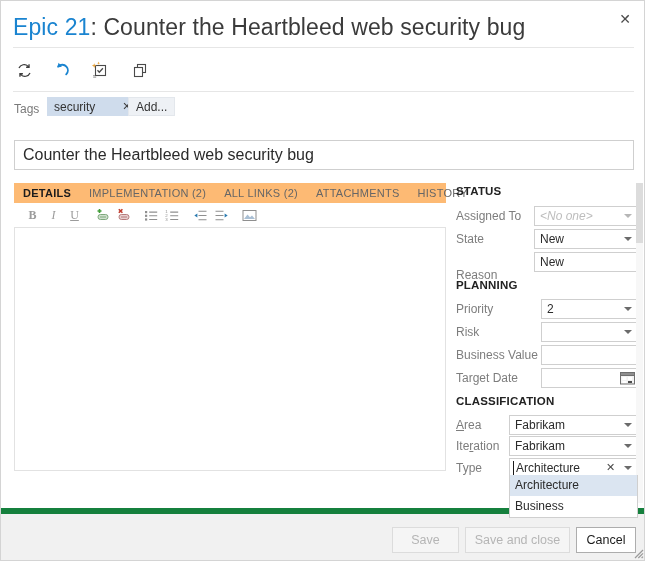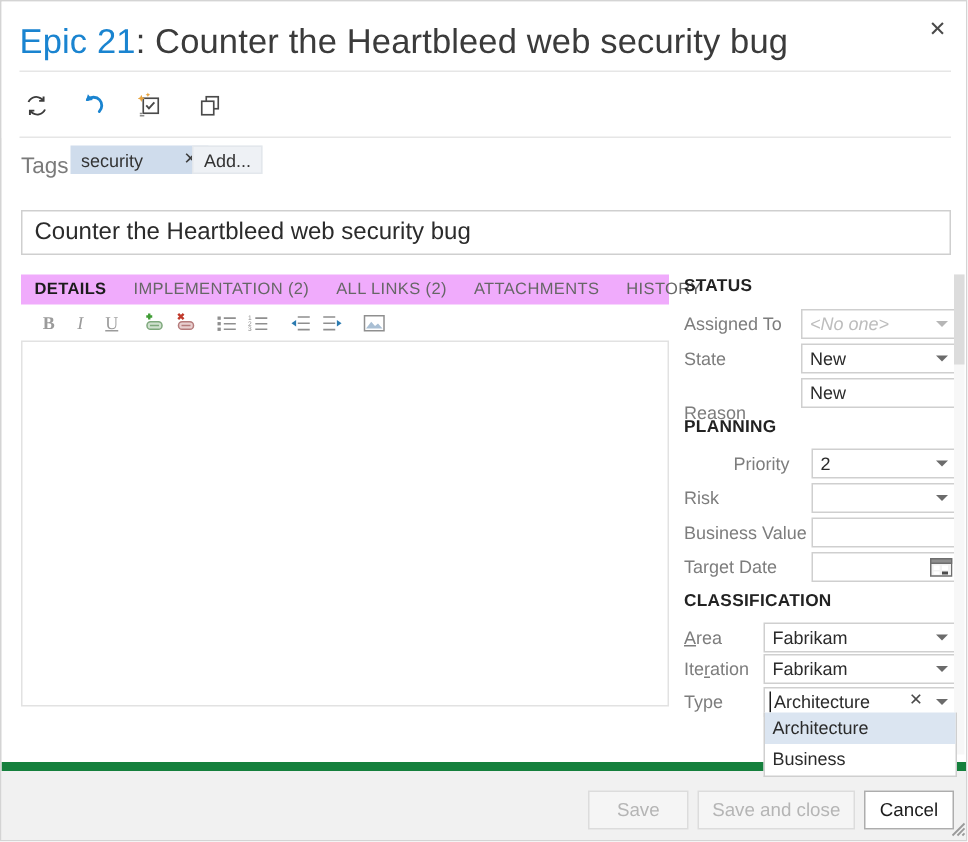--- a/index.html
+++ b/index.html
@@ -60,21 +60,21 @@
     position: absolute; left: 12px; top: 90px; width: 621px; height: 1px;
     background: #e6e6e6;
   }
 
   
   #tags-row {
     position: absolute; left: 0; top: 92px; width: 645px; height: 38px;
   }
   #tags-label {
     position: absolute; left: 13px; top: 9px;
-    font-size: 15px; color: #7a7a7a;
+    font-size: 12px; color: #7a7a7a;
   }
   #tag-chip {
     position: absolute; left: 46px; top: 4px; height: 19px;
     background: #cfdcec; color: #333333;
     font-size: 12px; padding: 0 7px;
     display: flex; align-items: center; gap: 27px;
     cursor: default;
   }
   #tag-chip-x { font-size: 11px; color: #3c3c3c; cursor: pointer; line-height: 1; }
   #tag-add-btn {
@@ -92,21 +92,21 @@
     font-size: 16px; color: #2b2b2b;
     padding: 0 8px; line-height: 28px;
     overflow: hidden; white-space: nowrap;
     cursor: text;
   }
 
   
   #tabstrip {
     position: absolute; left: 13px; top: 182px;
     width: 432px; height: 20px;
-    background: #f0abfc;
+    background: #fdba74;
     display: flex; align-items: center;
   }
   .tab {
     font-size: 11px; color: #666666; padding: 0 9px;
     letter-spacing: 0.25px; cursor: pointer; white-space: nowrap;
     line-height: 20px;
   }
   .tab.active { color: #1c1c1c; font-weight: bold; }
 
   
@@ -361,21 +361,21 @@
 
     <div class="fld-label" style="left:0; top:49px;">State</div>
     <div class="fld-box" style="left:78px; top:46px; width:104px;">New</div>
     <div class="caret-dn" style="left:168px; top:54px;"></div>
 
     <div class="fld-label" style="left:0; top:85px;">Reason</div>
     <div class="fld-box" style="left:78px; top:69px; width:104px;">New</div>
 
     <div class="section-head" style="top:96px;">PLANNING</div>
 
-    <div class="fld-label" style="left:0; top:119px;margin-left:33px;">Priority</div>
+    <div class="fld-label" style="left:0; top:119px;">Priority</div>
     <div class="fld-box" style="left:85px; top:116px; width:97px;">2</div>
     <div class="caret-dn" style="left:168px; top:124px;"></div>
 
     <div class="fld-label" style="left:0; top:142px;">Risk</div>
     <div class="fld-box" style="left:85px; top:139px; width:97px;"></div>
     <div class="caret-dn" style="left:168px; top:147px;"></div>
 
     <div class="fld-label" style="left:0; top:165px;">Business Value</div>
     <div class="fld-box" style="left:85px; top:162px; width:97px;"></div>
 

